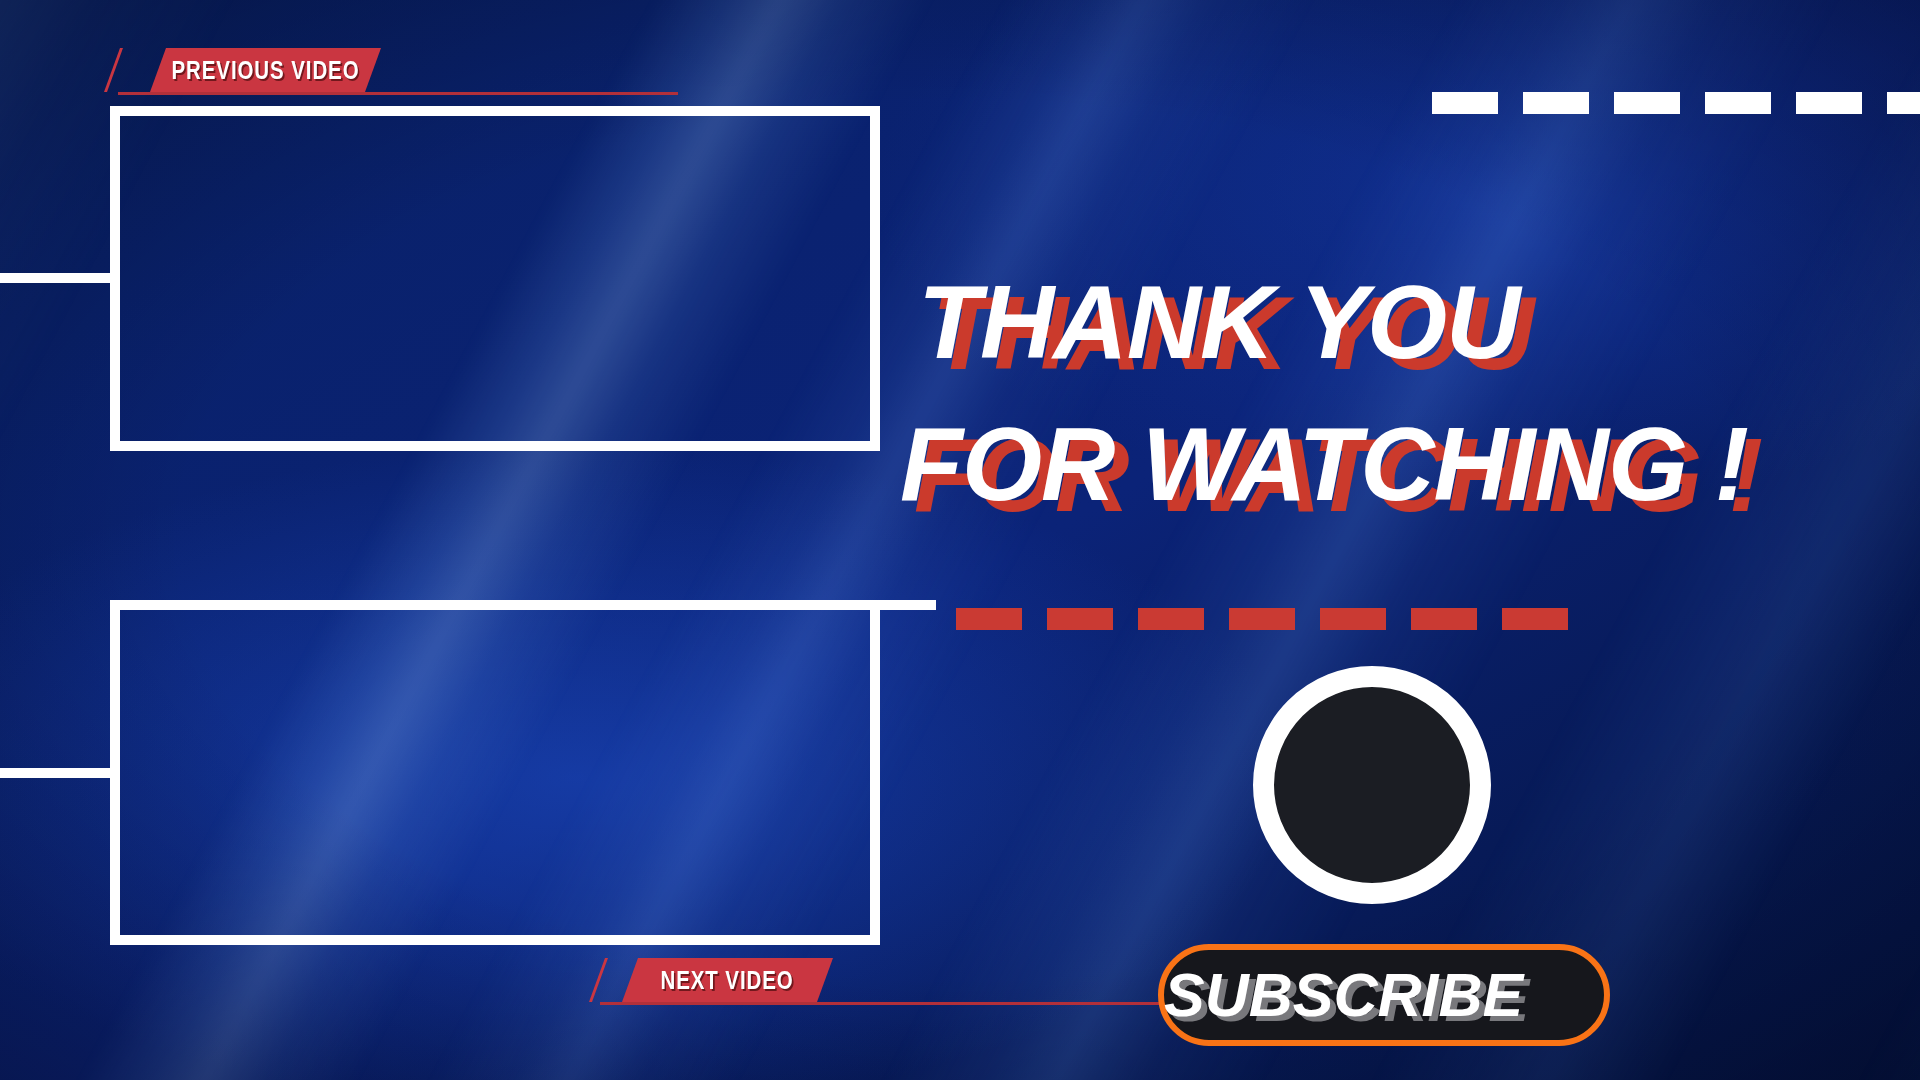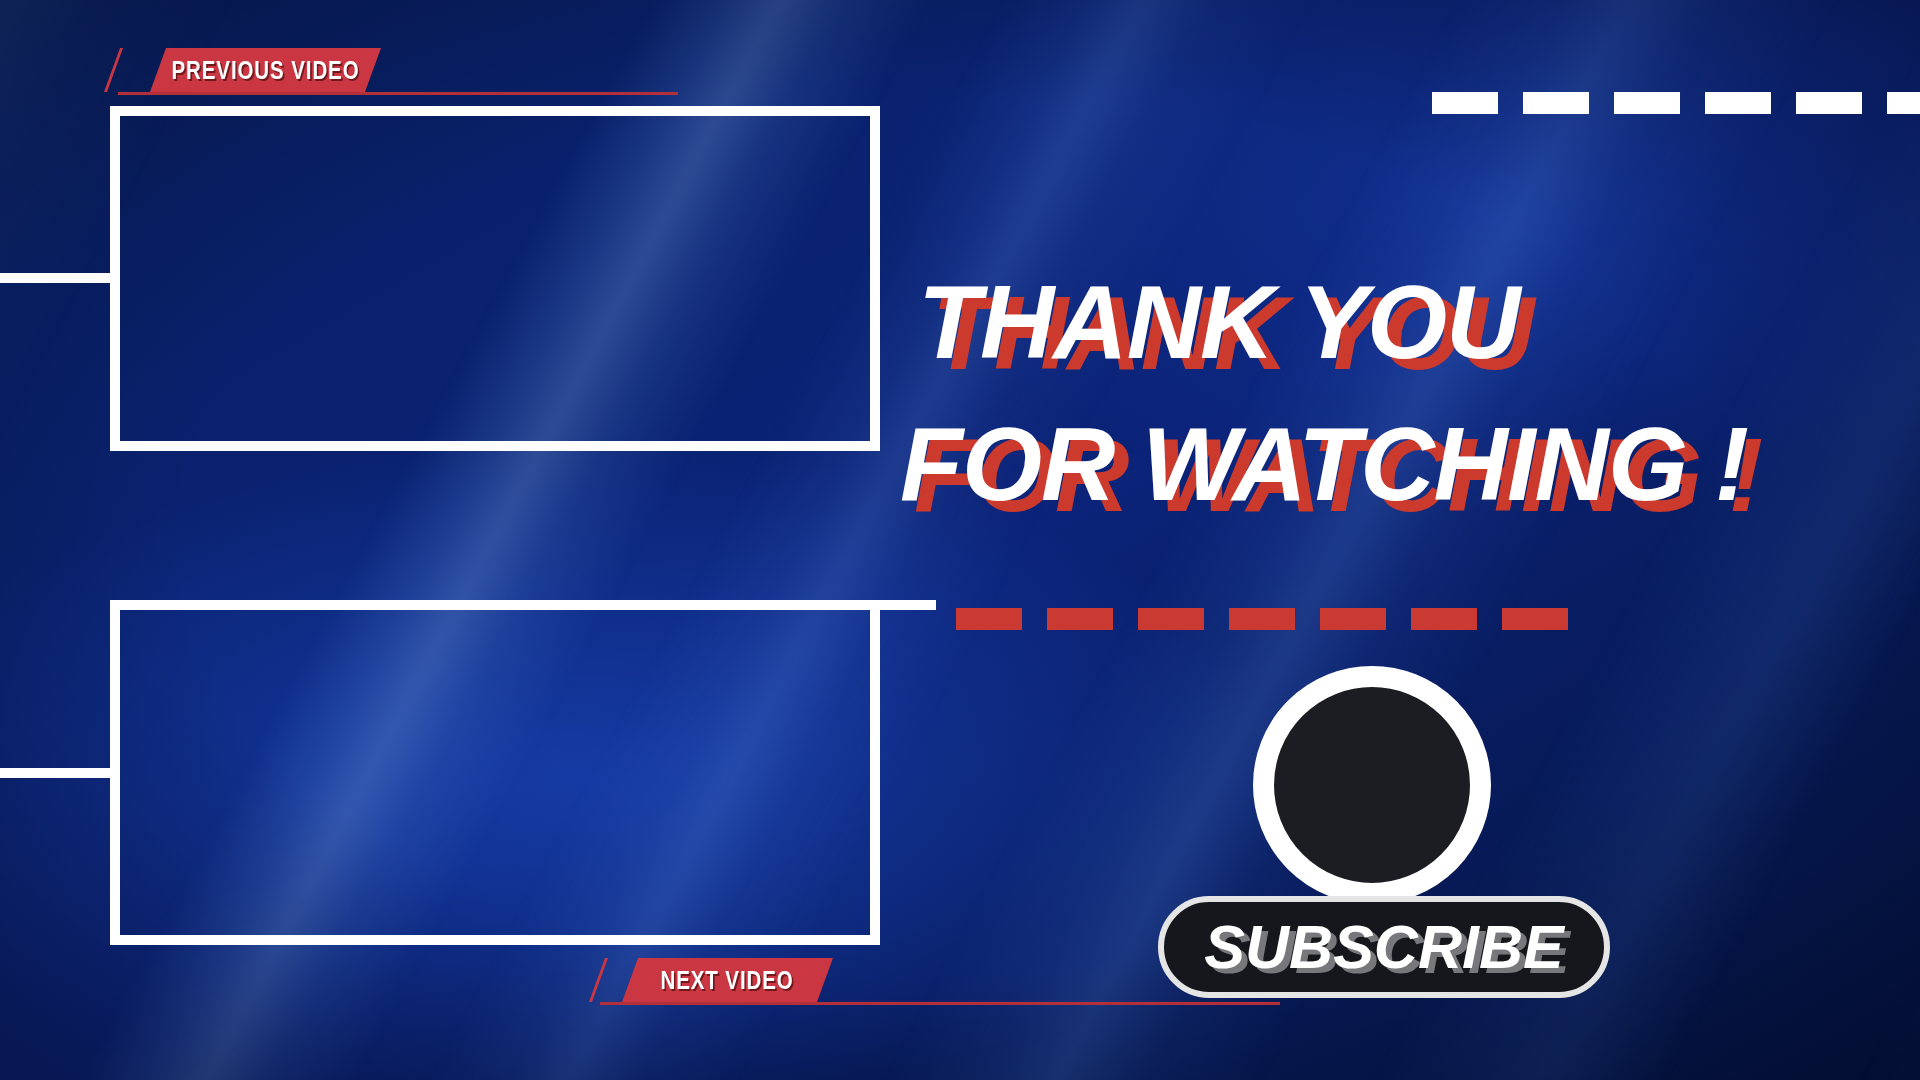--- a/index.html
+++ b/index.html
@@ -219,29 +219,28 @@
     height: 238px;
     border-radius: 50%;
     background: #1b1d23;
     border: 21px solid #ffffff;
   }
 
   
   #subscribe-button {
     position: absolute;
     left: 1158px;
-    top: 896px;
+    top: 944px;
     width: 452px;
     height: 102px;
     border-radius: 51px;
     background: #16171c;
-    border: 6px solid #e5e5e5;
+    border: 6px solid #f97316;
     display: flex;
     align-items: center;
-    justify-content: center;
   }
   #subscribe-label {
     color: #ffffff;
     font-size: 61px;
     font-weight: 700;
     font-style: italic;
     letter-spacing: 0px;
     white-space: nowrap;
     text-shadow: 6px 5px 0 rgba(125,125,130,0.95);
     font-family: "Liberation Sans", sans-serif;

